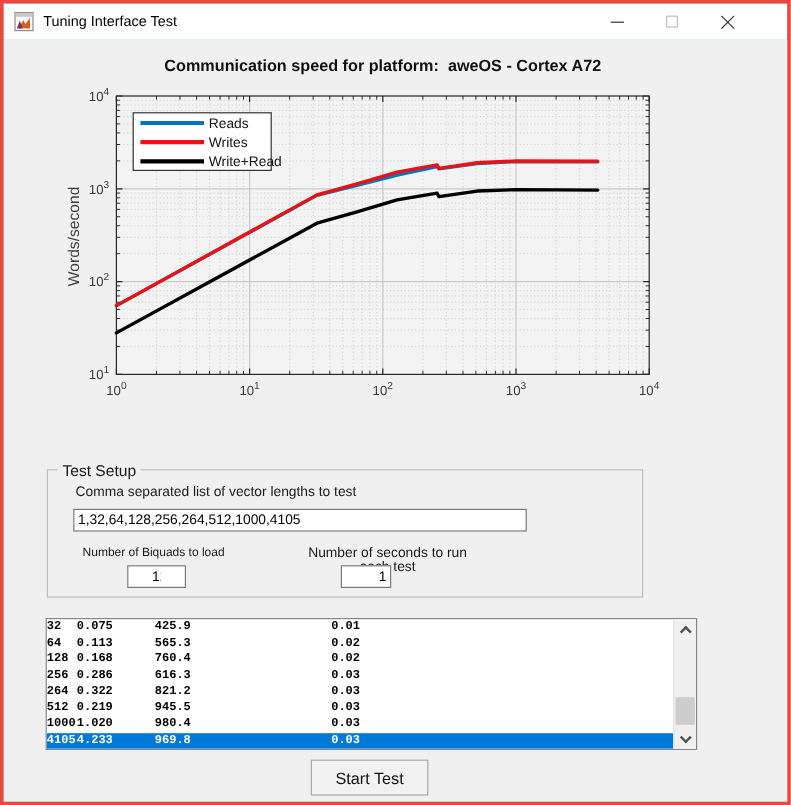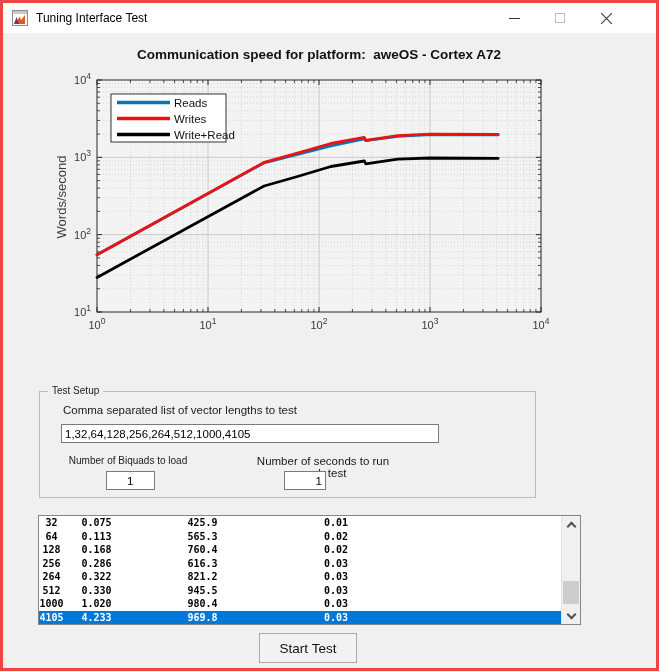--- a/index.html
+++ b/index.html
@@ -36,39 +36,39 @@
   .chart-title { position:absolute; left:0; top:14px; width:632px; text-align:center;
     font-size:13.5px; font-weight:bold; color:#111; white-space:pre; }
   .x-label { position:absolute; left:0; top:306px; width:632px; text-align:center;
     font-size:13px; color:#3c3c3c; }
   .y-label { position:absolute; left:-20px; top:155px; width:160px; height:18px; text-align:center;
     font-size:13px; color:#3c3c3c; transform:rotate(-90deg); }
   
   .groupbox { position:absolute; left:36px; top:358px; width:497px; height:107px;
     border:1px solid #bdbdbd; }
   .groupbox-label { position:absolute; left:8px; top:-7px; background:#f0f0f0;
-    padding:0 4px; font-size:10px; color:#1a1a1a; }
+    padding:0 4px; font-size:13px; color:#1a1a1a; }
   .vec-label { position:absolute; left:23px; top:12px; font-size:11.5px; color:#1a1a1a; }
   .fld { position:absolute; background:#fff; border:1px solid #7a7a7a; font-size:11.5px;
     font-family:"Liberation Sans", sans-serif; color:#000; outline:none; }
   .vec-input { left:21px; top:32px; width:378px; height:19px; padding:0 3px; text-align:left; }
   .biq-label { position:absolute; left:8px; top:63px; width:160px; text-align:center;
     font-size:10px; color:#1a1a1a; }
   .biq-input { left:66px; top:79px; width:49px; height:19px; padding:0 20px; text-align:right; }
   .sec-label { position:absolute; left:203px; top:63px; width:160px; text-align:center;
     font-size:11.5px; color:#1a1a1a; }
   .sec-input { left:244px; top:79px; width:42px; height:19px; padding:0 3px; text-align:right; }
   
   .listbox { position:absolute; left:35px; top:482px; width:543px; height:110px;
     background:#fff; border:1px solid #82878f; }
   .lrows { position:absolute; left:0; top:0; width:523px; height:108px; overflow:hidden; }
   .lrow { display:grid; grid-template-columns:25px 65px 147px 120px 1fr; height:13.5px;
     line-height:13.5px; font-family:"DejaVu Sans Mono", monospace; font-size:10px;
     font-weight:bold; color:#000; }
-  .lrow span { text-align:center; }
+  .lrow span { text-align:left;font-family:Liberation Mono, monospace; }
   .lrow.sel { background:var(--sel,#0078d7); color:#fff; width:523px; }
   .scrollbar { position:absolute; right:0; top:0; width:19px; height:108px; background:#f0f0f0;
     border-left:1px solid #e2e2e2; }
   .sb-btn { position:absolute; left:0; width:19px; height:17px; }
   .sb-up { top:0; } .sb-down { bottom:0; }
   .chev { width:7px; height:7px; border:solid #4f4f4f; border-width:2px 2px 0 0; margin:0 auto; }
   .sb-up .chev { transform:rotate(-45deg); margin-top:7px; }
   .sb-down .chev { transform:rotate(135deg); margin-top:4px; }
   .sb-thumb { position:absolute; left:1px; top:65px; width:16px; height:23px; background:#cdcdcd; }
   
@@ -359,21 +359,21 @@
             <span>0.03</span>
           </div>
           <div class="lrow">
             <span>264</span>
             <span>0.322</span>
             <span>821.2</span>
             <span>0.03</span>
           </div>
           <div class="lrow">
             <span>512</span>
-            <span>0.330</span>
+            <span>0.219</span>
             <span>945.5</span>
             <span>0.03</span>
           </div>
           <div class="lrow">
             <span>1000</span>
             <span>1.020</span>
             <span>980.4</span>
             <span>0.03</span>
           </div>
           <div class="lrow sel">

